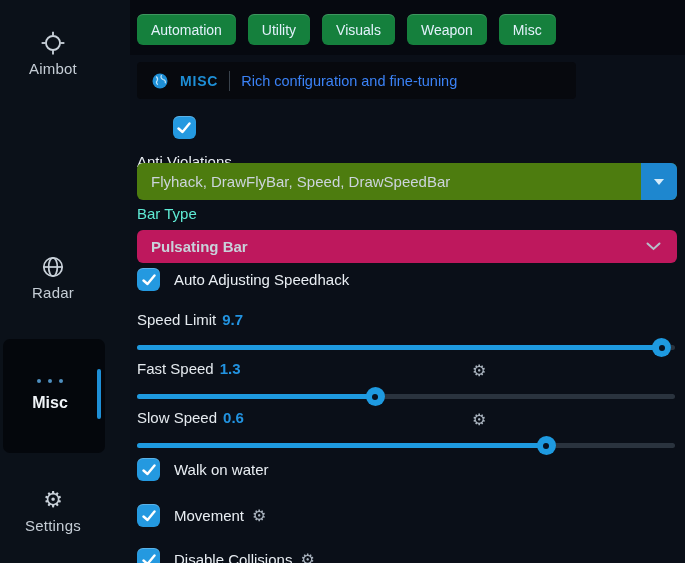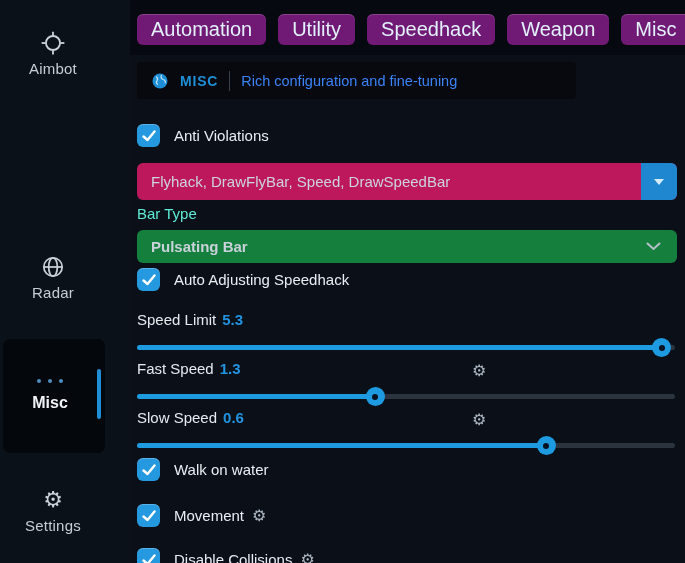--- a/index.html
+++ b/index.html
@@ -25,52 +25,52 @@
   .misc-accent { position:absolute; right:4px; top:30px; width:4px; height:50px;
                  background:#1e8fd6; border-radius:2px; }
   .misc-dots { position:absolute; left:0; right:8px; top:40px; display:flex; justify-content:center; gap:7px; }
   .misc-dots i { width:4px; height:4px; border-radius:50%; background:#4e8fc0; }
   .misc-label { position:absolute; left:0; right:8px; top:55px; text-align:center;
                 color:#f0f4f8; font-size:16px; font-weight:bold; }
 
   
   .top-strip { position:absolute; left:130px; top:0; width:555px; height:55px; background:#060910; }
   .tabs { position:absolute; left:137px; top:14px; display:flex; gap:12px; }
-  .tab { height:31px; padding:0 14px; background:#701a75; color:#e3f1fc;
-         border:none; border-radius:6px; font-size:20px; font-family:inherit;
+  .tab { height:31px; padding:0 14px; background:#15803d; color:#e3f1fc;
+         border:none; border-radius:6px; font-size:14px; font-family:inherit;
          display:flex; align-items:center; box-shadow:inset 0 1px 0 rgba(255,255,255,.18); }
 
   
   .header-bar { position:absolute; left:137px; top:62px; width:439px; height:37px;
                 background:#07090e; border-radius:4px; display:flex; align-items:center;
                 padding:0 14px; gap:11px; }
   .header-title { color:#1e8fd6; font-weight:bold; font-size:14px; letter-spacing:.8px; }
   .header-divider { width:1px; height:20px; background:#39424c; }
   .header-sub { color:#3b82f6; font-size:14.5px; }
 
   
   .check-row { position:absolute; left:137px; display:flex; align-items:center; gap:14px; }
   .checkbox { width:23px; height:23px; border-radius:6px; background:#2499e0;
               display:flex; align-items:center; justify-content:center; flex:none;
               box-shadow:inset 0 1px 0 rgba(255,255,255,.25); }
   .check-label { font-size:15px; color:#e9eef3; display:flex; align-items:center; gap:8px; }
   .gear-glyph { color:#aab4bf; font-size:16px; line-height:1; }
 
   
   .multiselect { position:absolute; left:137px; top:163px; width:540px; height:37px;
-                 background:#be185d; border-radius:6px; display:flex; align-items:center; }
+                 background:#4d7c0f; border-radius:6px; display:flex; align-items:center; }
   .ms-value { flex:1; padding-left:14px; color:#ccd4dc; font-size:15px; white-space:nowrap; overflow:hidden; }
   .ms-btn { width:36px; height:37px; background:#1e87cf; border:none; border-radius:0 6px 6px 0;
             display:flex; align-items:center; justify-content:center; }
 
   .field-label { position:absolute; left:137px; font-size:15px; color:#5eead4; }
 
   
   .dropdown { position:absolute; left:137px; top:230px; width:540px; height:33px;
-              background:#15803d; border-radius:6px; display:flex; align-items:center;
+              background:#be185d; border-radius:6px; display:flex; align-items:center;
               justify-content:space-between; padding:0 16px 0 14px; cursor:default; }
   .dd-value { color:#c9d1da; font-size:15px; font-weight:bold; }
 
   
   .slider-label { position:absolute; left:137px; font-size:15px; color:#e5eaef; }
   .slider-label .val { color:#2293e0; font-weight:bold; margin-left:6px; }
   .slider-gear { position:absolute; left:472px; color:#aab4bf; font-size:16px; }
   .track { position:absolute; left:137px; width:538px; height:5px; border-radius:3px; background:#2a333e; }
   .fill { position:relative; height:5px; border-radius:3px; background:#1e9ae0; }
   .handle { position:absolute; right:-10px; top:-7px; width:19px; height:19px; border-radius:50%;
@@ -124,38 +124,38 @@
         <span class="side-gear-glyph">⚙</span>
       </div>
       <div class="lbl">Settings</div>
     </div>
   </div>
 
   <div class="top-strip"></div>
   <div class="tabs">
     <button class="tab">Automation</button>
     <button class="tab">Utility</button>
-    <button class="tab">Speedhack</button>
+    <button class="tab">Visuals</button>
     <button class="tab">Weapon</button>
     <button class="tab">Misc</button>
   </div>
 
   <div class="header-bar">
     <span style="display:flex;">
       <svg width="18" height="18" viewBox="0 0 24 24">
         <circle cx="12" cy="12" r="10" fill="#1e8fd6"></circle>
         <path d="M7 6 q3 3 1 6 q-2 2 1 5 M14 4 q-2 4 2 6 q4 1 3 5" fill="none" stroke="#bfe3f7" stroke-width="1.6"></path>
       </svg>
     </span>
     <span class="header-title">MISC</span>
     <span class="header-divider"></span>
     <span class="header-sub">Rich configuration and fine-tuning</span>
   </div>
 
-  <div class="check-row" style="top:124px;">
+  <div class="check-row" style="top:116px;flex-direction:column;">
     <span class="checkbox">
       <svg width="14" height="12" viewBox="0 0 14 12">
         <polyline points="1.5,6.5 5.5,10 12.5,1.5" fill="none" stroke="#fff" stroke-width="2.4" stroke-linecap="round" stroke-linejoin="round"></polyline>
       </svg>
     </span>
     <span class="check-label">Anti Violations</span>
   </div>
 
   <div class="multiselect">
     <span class="ms-value">Flyhack, DrawFlyBar, Speed, DrawSpeedBar</span>
@@ -177,21 +177,21 @@
   <div class="check-row" style="top:268px;justify-content:space-between;">
     <span class="checkbox">
       <svg width="14" height="12" viewBox="0 0 14 12">
         <polyline points="1.5,6.5 5.5,10 12.5,1.5" fill="none" stroke="#fff" stroke-width="2.4" stroke-linecap="round" stroke-linejoin="round"></polyline>
       </svg>
     </span>
     <span class="check-label">Auto Adjusting Speedhack</span>
   </div>
 
   <div class="slider-label" style="top:311px;">
-    <span>Speed Limit</span><span class="val">5.3</span>
+    <span>Speed Limit</span><span class="val">9.7</span>
   </div>
   <div class="track" style="top:345px;">
     <div class="fill" style="width: 97.4%;">
       <div class="handle">
           <i></i>
         </div>
     </div>
   </div>
 
   <div class="slider-label" style="top:360px;">

